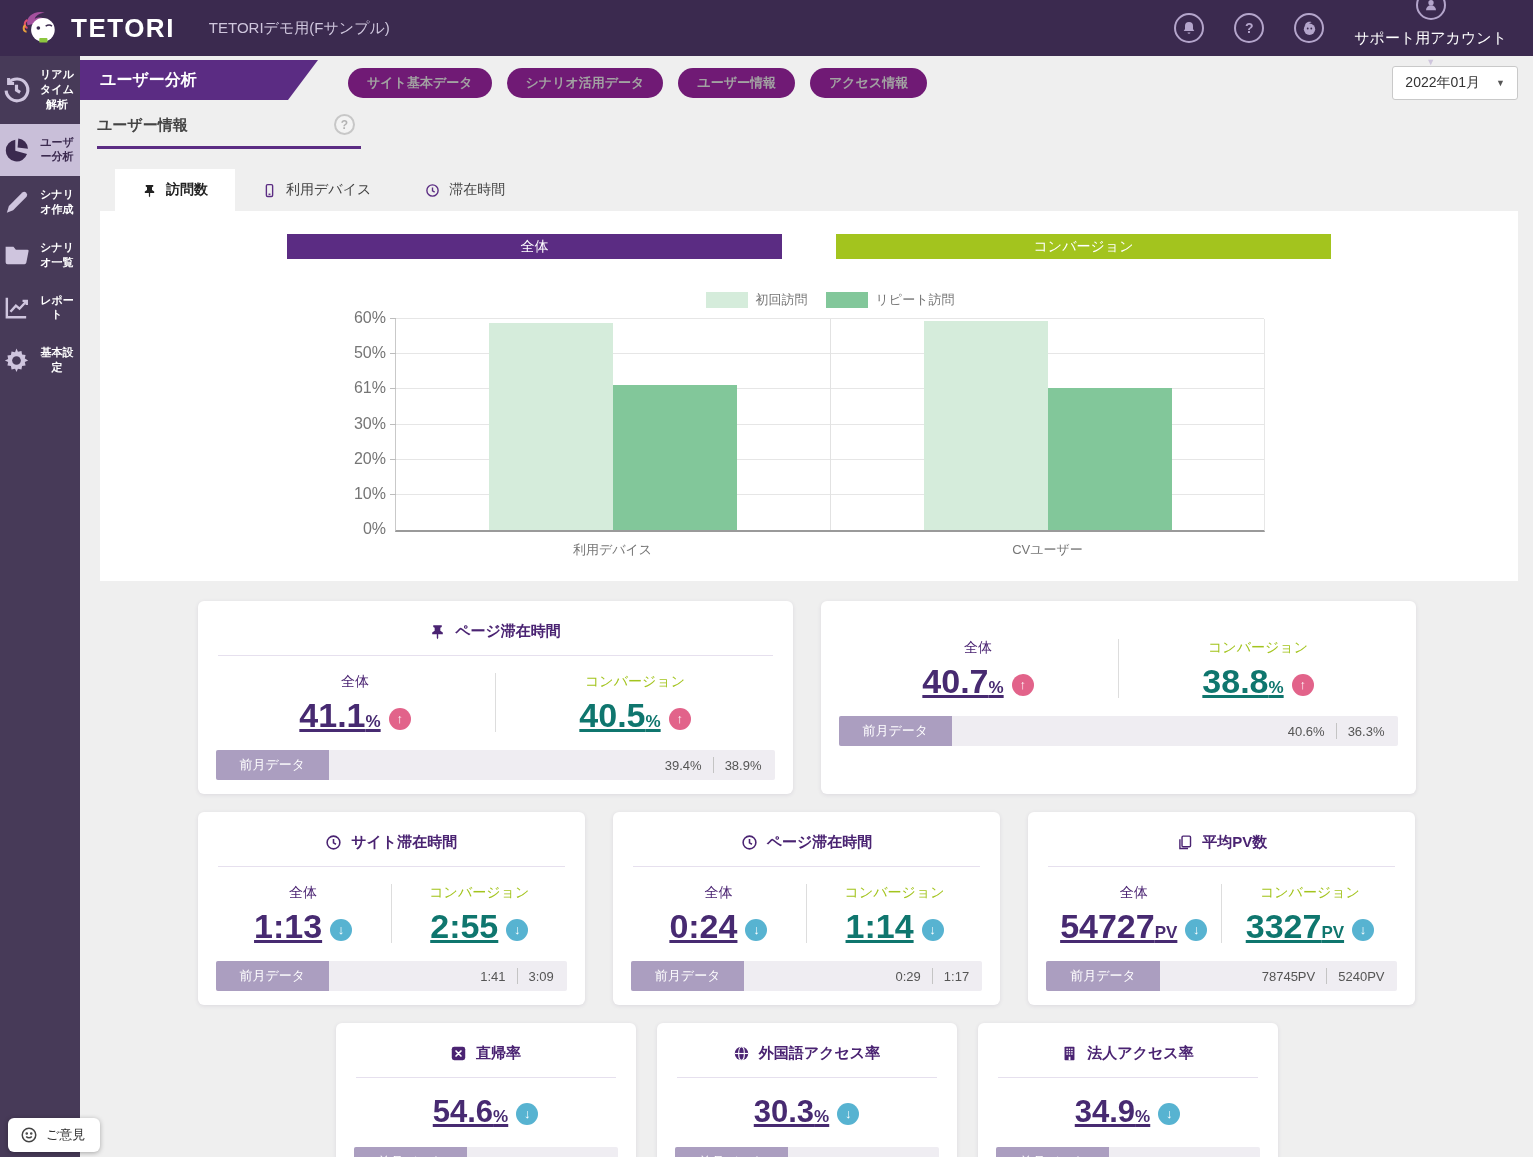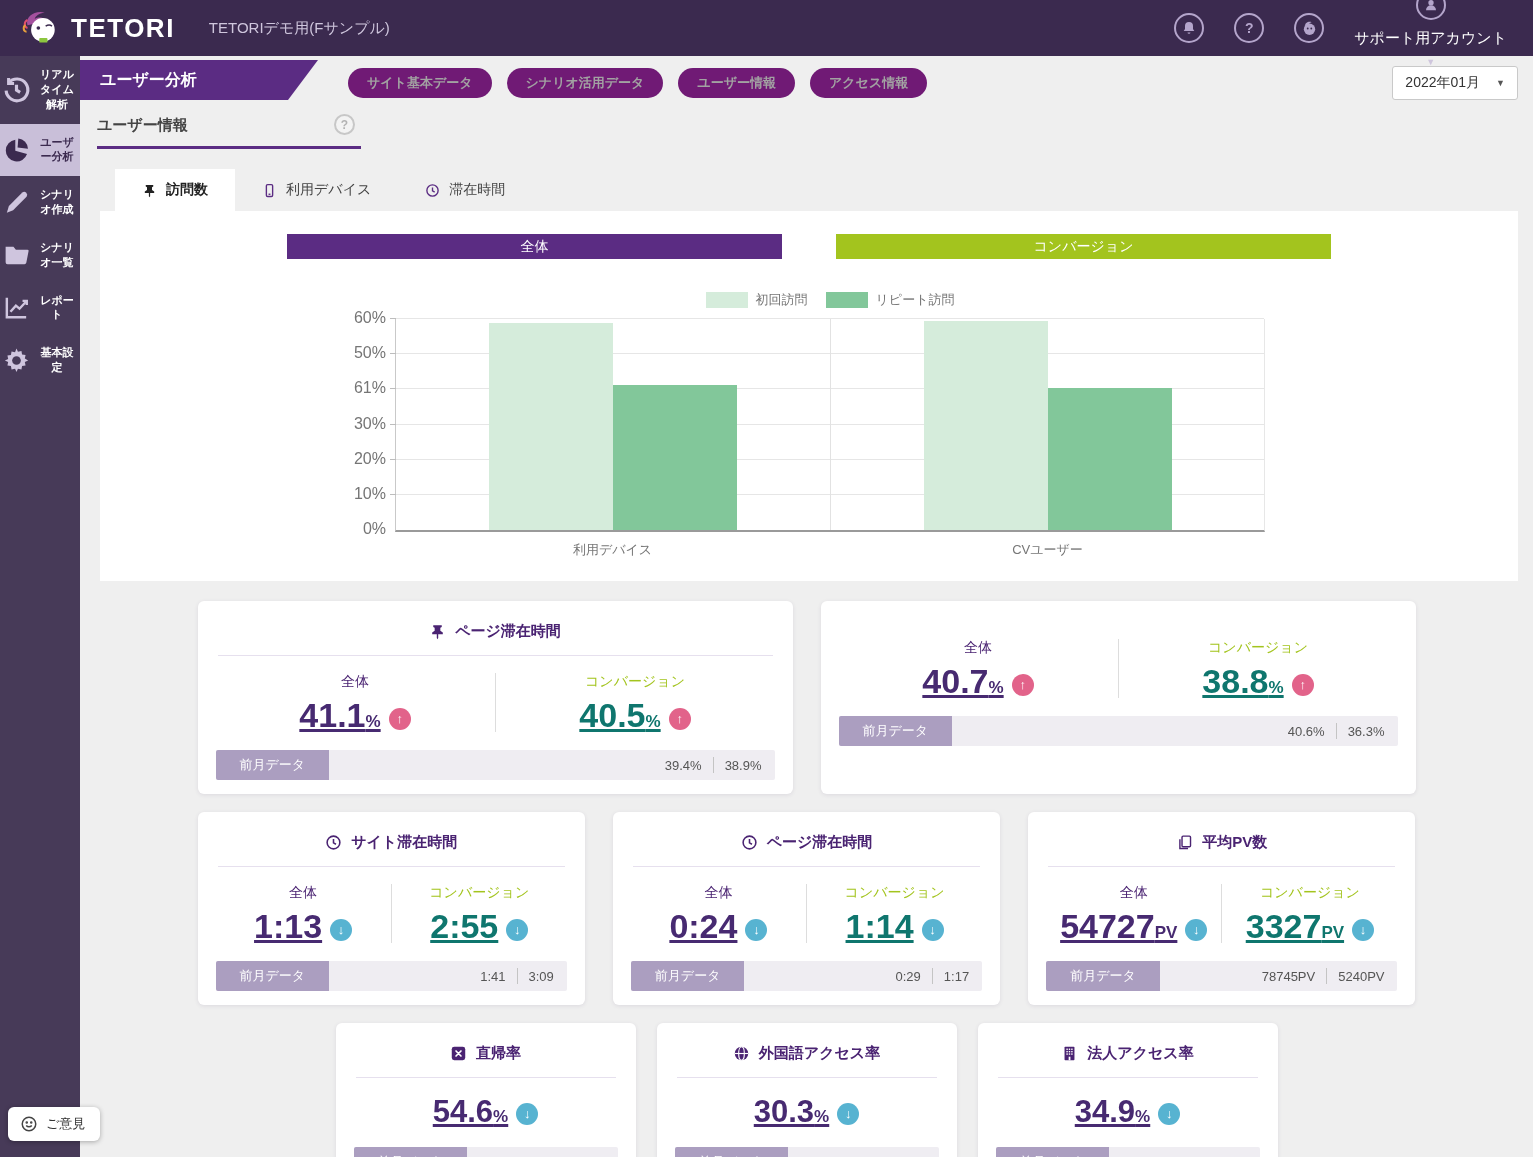--- a/index.html
+++ b/index.html
@@ -94,21 +94,21 @@
   .trend.up { background:#e2638a; }
   .trend.down { background:#57b3d1; }
   .trend.up::before { content:"↑"; }
   .trend.down::before { content:"↓"; }
   .prev-bar { display:flex; align-items:center; background:#efedf2; border-radius:2px; height:30px; overflow:hidden; font-size:13px; color:#555; }
   .prev-chip { background:#ab9ec0; color:#fff; padding:0 24px; height:100%; display:flex; align-items:center; font-size:13px; }
   .prev-values { margin-left:auto; display:flex; align-items:center; gap:11px; padding-right:13px; }
   .prev-sep { width:1px; height:16px; background:#c4c4c4; }
 
   
-  .feedback-btn { position:absolute; left:8px; bottom:16px; z-index:10; background:#fff; border-radius:6px; padding:8px 15px 8px 12px; display:flex; align-items:flex-end; gap:8px; font-size:13px; color:#333; box-shadow:0 1px 5px rgba(0,0,0,.3); cursor:pointer; }
+  .feedback-btn { position:absolute; left:8px; bottom:5px; z-index:10; background:#fff; border-radius:6px; padding:8px 15px 8px 12px; display:flex; align-items:flex-end; gap:8px; font-size:13px; color:#333; box-shadow:0 1px 5px rgba(0,0,0,.3); cursor:pointer; }
   .feedback-btn svg { width:18px; height:18px; color:#444; }
 </style>
 </head>
 <body>
 
 <div class="topbar">
   <div class="logo-wrap">
     <span>
       <svg width="40" height="38" viewBox="0 0 44 40">
         <path d="M6 17C3 7 15 0 25 3c-7 1-10 4-11 7 3-2 8-2 10 0-4 0-8 2-9 5z" fill="#a4509e"></path>

